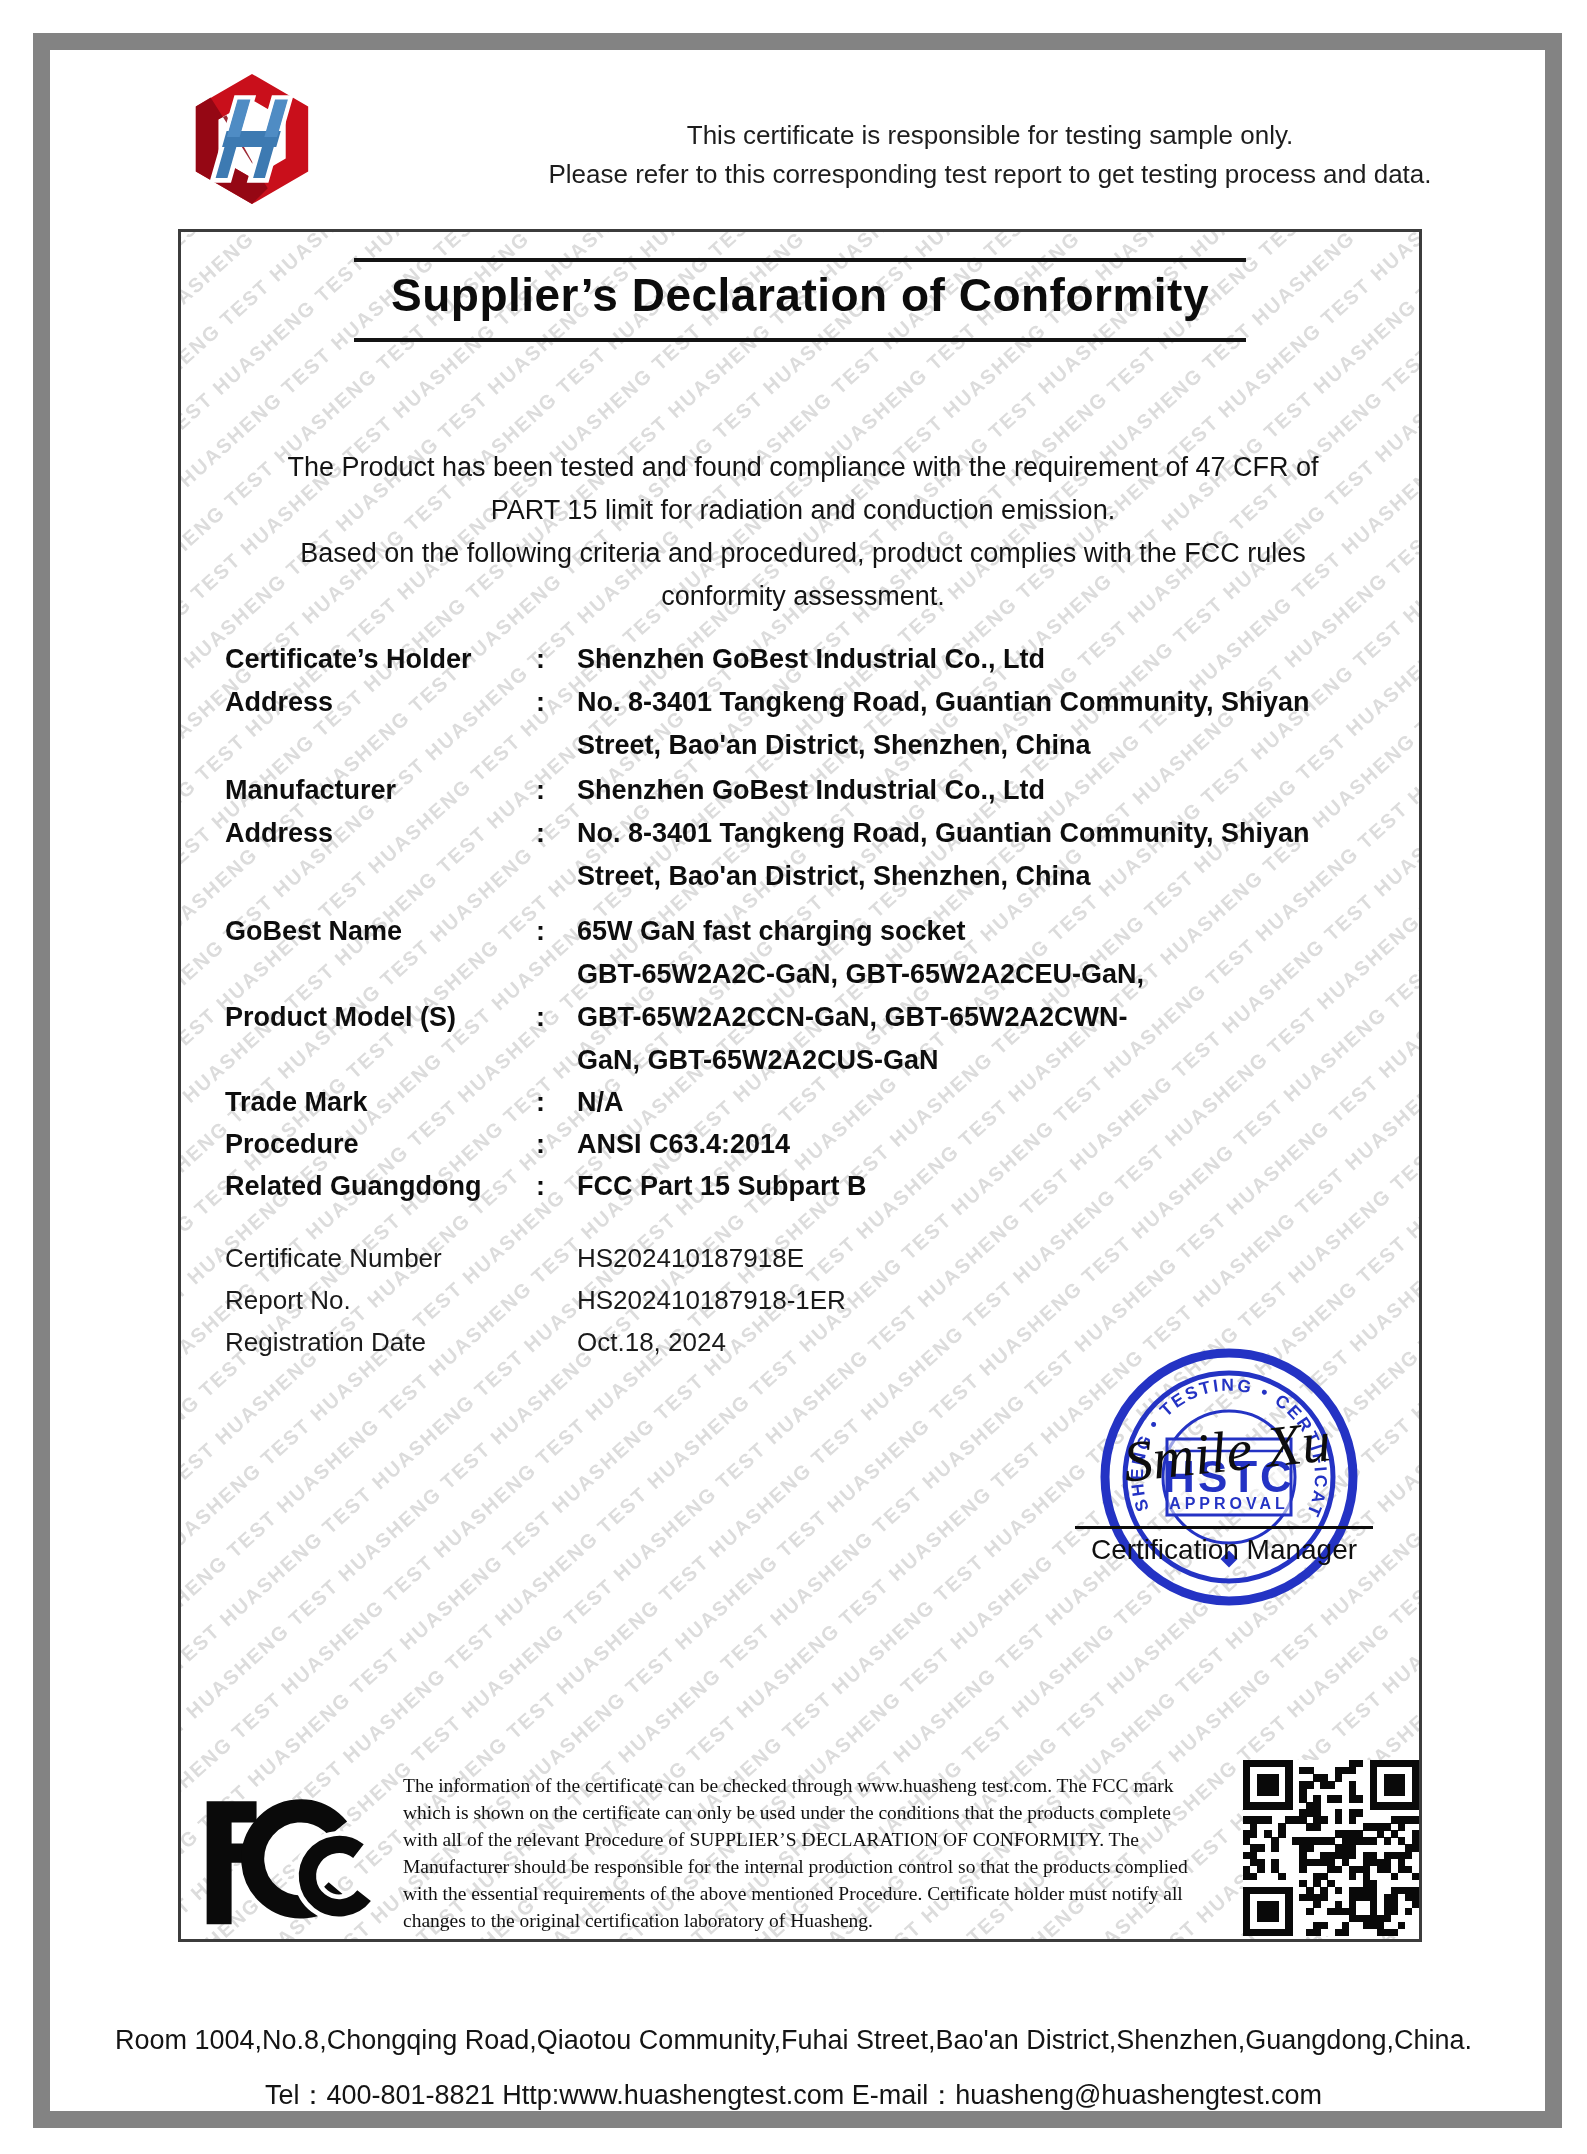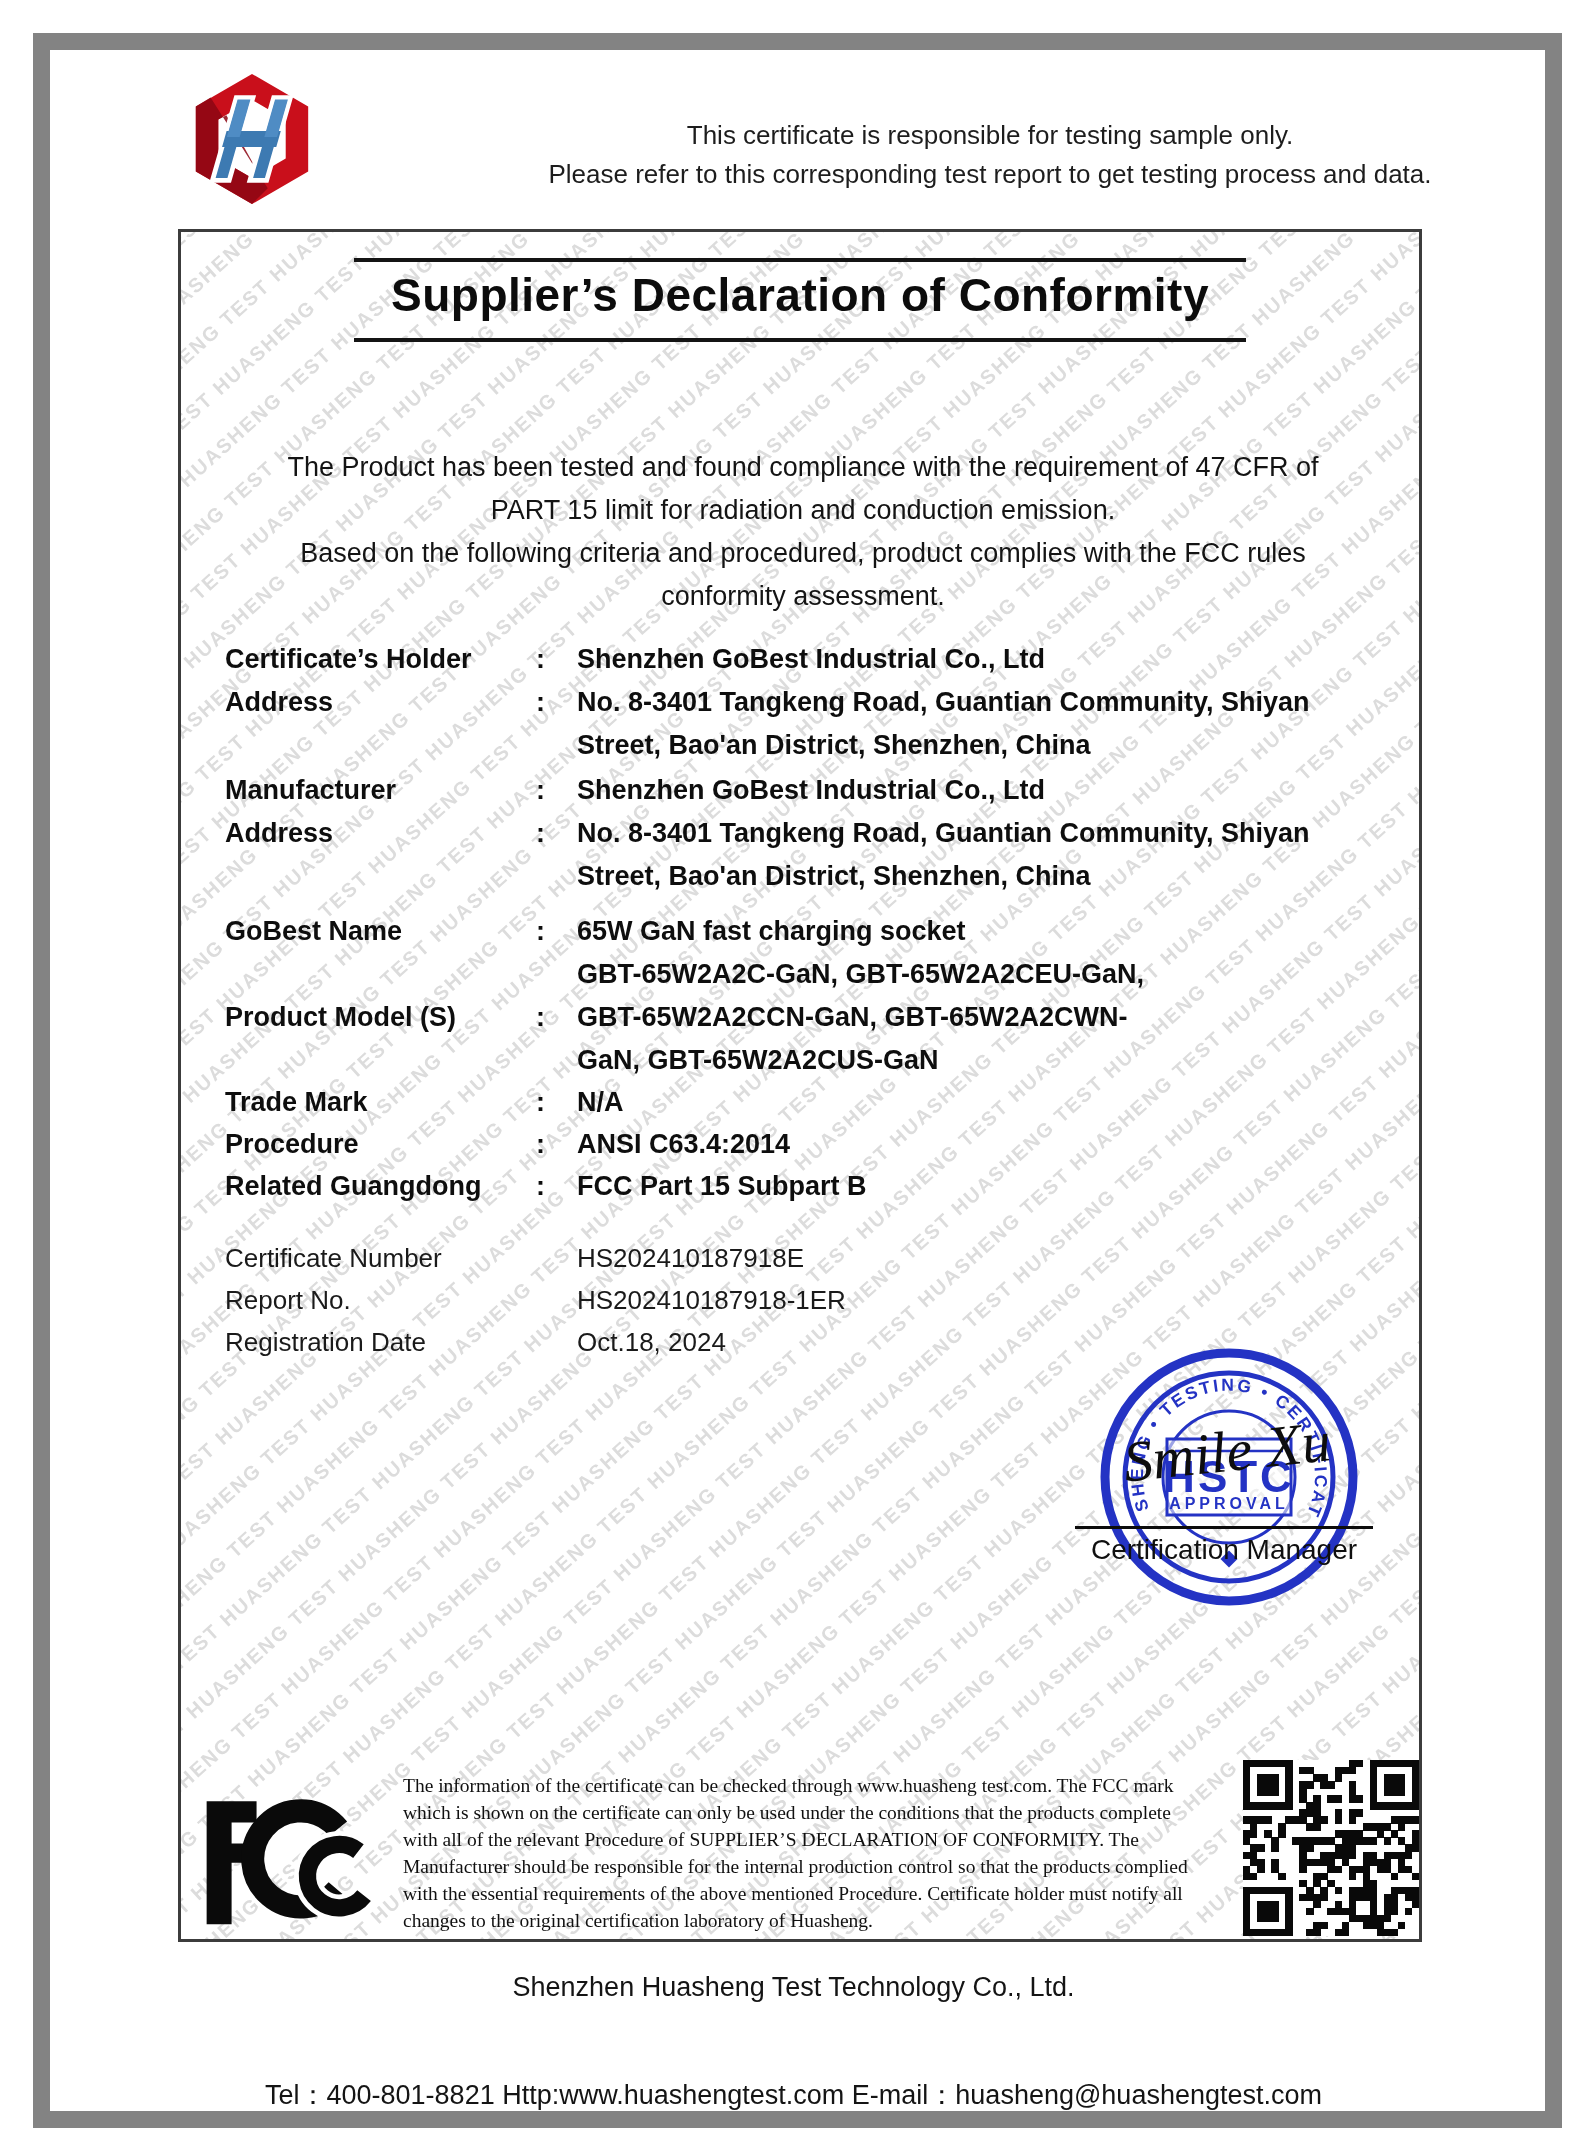--- a/index.html
+++ b/index.html
@@ -597,16 +597,16 @@
           <div class="qr-cell" style="left:70.4px;top:168.96px;width:7.44px;height:7.44px"></div>
           <div class="qr-cell" style="left:91.52px;top:168.96px;width:7.44px;height:7.44px"></div>
           <div class="qr-cell" style="left:98.56px;top:168.96px;width:7.44px;height:7.44px"></div>
           <div class="qr-cell" style="left:133.76px;top:168.96px;width:7.44px;height:7.44px"></div>
           <div class="qr-cell" style="left:140.8px;top:168.96px;width:7.44px;height:7.44px"></div>
           <div class="qr-cell" style="left:147.84px;top:168.96px;width:7.44px;height:7.44px"></div>
         </div>
     </div>
   </div>
 
-  <div class="foot-line foot-1">Shenzhen Huasheng Test Technology Co., Ltd.</div>
+  <div class="foot-line foot-2">Room 1004,No.8,Chongqing Road,Qiaotou Community,Fuhai Street,Bao'an District,Shenzhen,Guangdong,China.</div>
   <div class="foot-line foot-3">Tel：400-801-8821 Http:www.huashengtest.com E-mail：huasheng@huashengtest.com</div>
 
 </div>
 
 </body></html>

